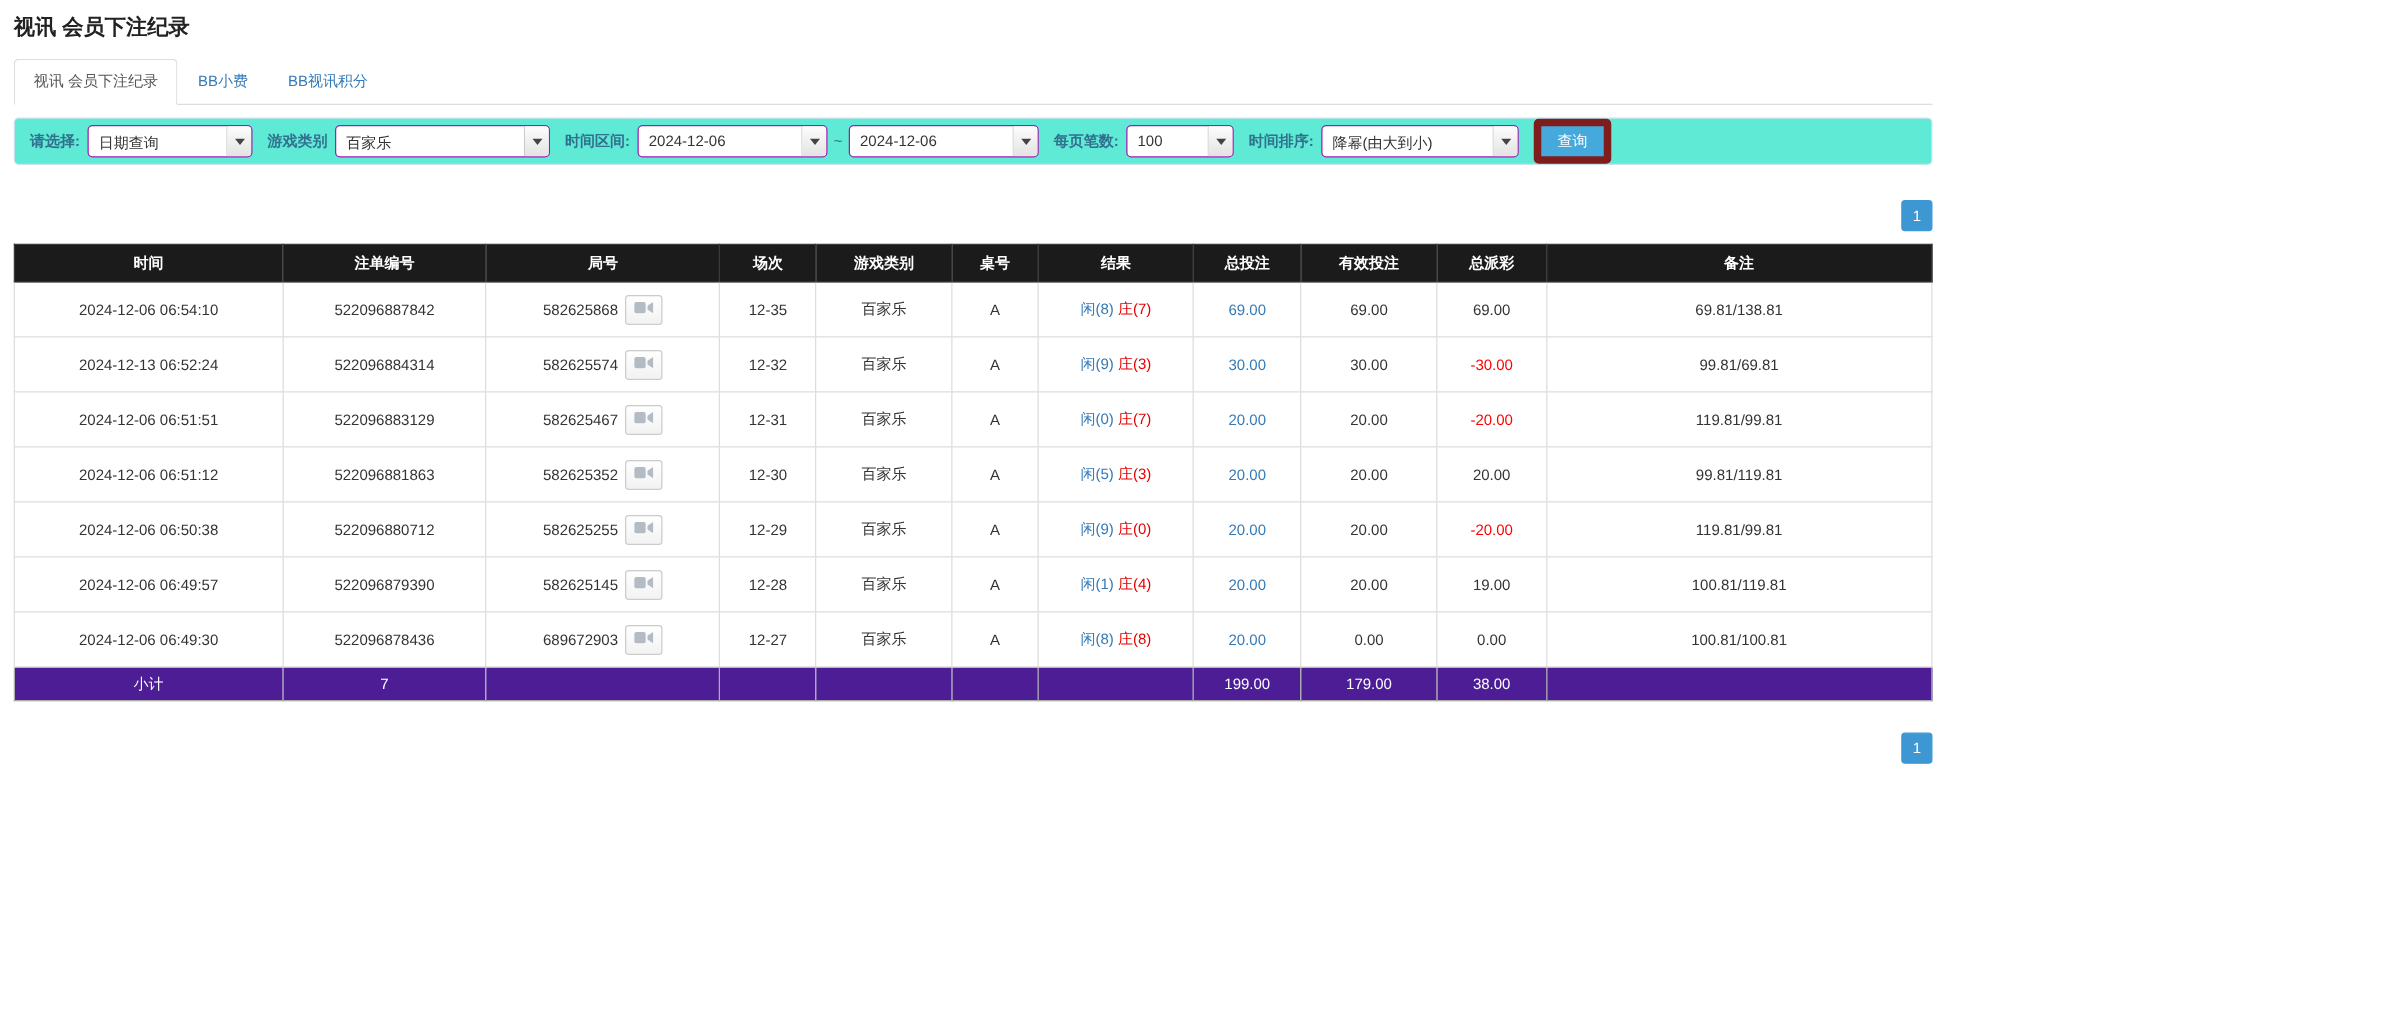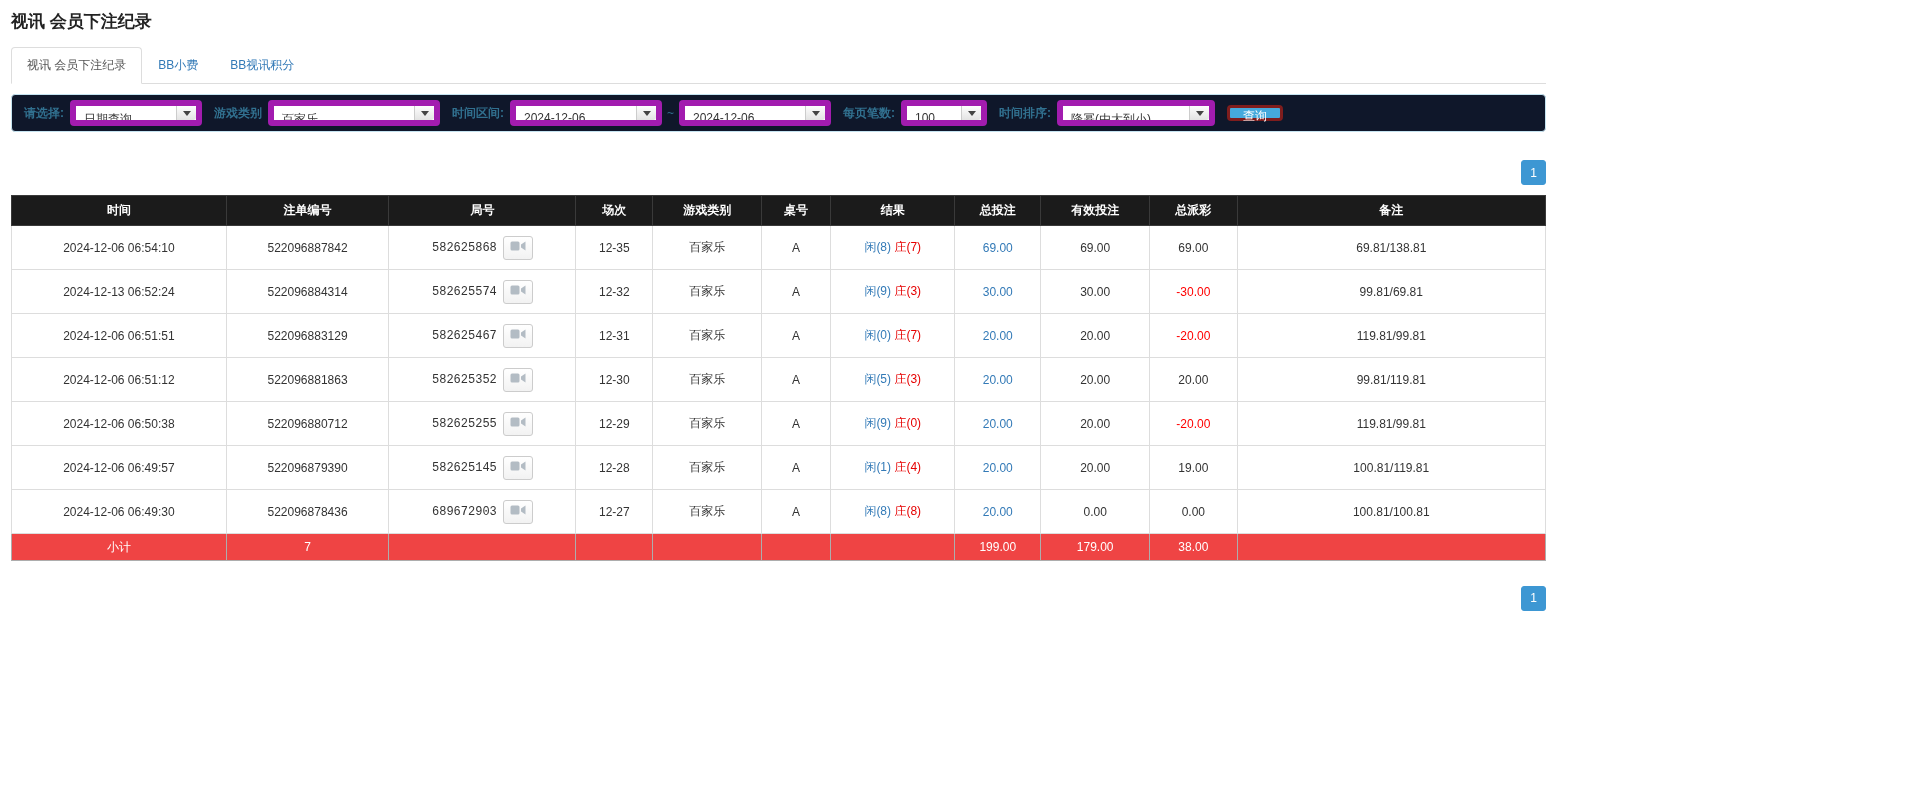--- a/index.html
+++ b/index.html
@@ -16,69 +16,69 @@
 
   .tabs { display: flex; border-bottom: 1px solid #ddd; }
   .tab {
     padding: 9px 15px; font-size: 12px; color: #337ab7; cursor: pointer;
     margin-bottom: -1px; border: 1px solid transparent; border-radius: 4px 4px 0 0;
     white-space: nowrap;
   }
   .tab.active { color: #555; background: #fff; border-color: #ddd #ddd #fff; cursor: default; }
 
   .filter-bar {
-    margin-top: 10px; background: #0f172a; border: 1px solid #c5e3f0; border-radius: 4px;
+    margin-top: 10px; background: #5eead4; border: 1px solid #c5e3f0; border-radius: 4px;
     padding: 8px 10px; height: 38px; display: flex; align-items: center; font-size: 12px;
   }
   .flabel { color: #31708f; font-weight: bold; margin: 0 6px 0 12px; white-space: nowrap; }
   .flabel.first { margin-left: 2px; }
   .combo {
-    display: inline-flex; height: 26px; background: #fff; border: 6px solid #a21caf;
+    display: inline-flex; height: 26px; background: #fff; border: 1px solid #a21caf;
     border-radius: 4px; align-items: stretch; cursor: pointer;
   }
   .combo-text { padding: 5px 8px; color: #333; white-space: nowrap; overflow: hidden; flex: 1; text-align: left; }
   .combo-arrow {
     width: 20px; border-left: 1px solid #ccc; background: linear-gradient(#fdfdfd, #e3e3e3);
     display: flex; align-items: center; justify-content: center; border-radius: 0 3px 3px 0;
   }
   .combo-arrow::after { content: ""; border-left: 4px solid transparent; border-right: 4px solid transparent; border-top: 5px solid #444; }
   .tilde { margin: 0 5px; color: #31708f; }
   .search-btn {
-    height: 16px; padding: 0 13px; margin-left: 12px; background: #45a9dc; color: #fff;
-    border: 3px solid #7f1d1d; border-radius: 4px; font-size: 12px; cursor: pointer; font-family: inherit;
+    height: 36px; padding: 0 13px; margin-left: 12px; background: #45a9dc; color: #fff;
+    border: 6px solid #7f1d1d; border-radius: 4px; font-size: 12px; cursor: pointer; font-family: inherit;
   }
 
   .info-bar {
     margin-top: 10px; background: #dff0d8; border: 1px solid #d6e9c6; border-radius: 4px;
     padding: 0 14px; height: 45px; display: flex; align-items: center; justify-content: space-between;
     font-size: 12px; color: #444;
   }
   .notice { color: #ff0000; }
 
   .pagination { display: flex; justify-content: flex-end; margin-top: 28px; margin-bottom: 10px; }
   .pagination.bottom { margin-top: 14px; margin-bottom: 0; }
   .page-btn {
     min-width: 25px; height: 25px; background: #3d97d3; border: 1px solid #3d97d3; color: #fff;
     font-size: 12px; border-radius: 3px; cursor: pointer; font-family: inherit;
   }
 
   table { width: 100%; border-collapse: collapse; table-layout: fixed; font-size: 12px; }
   th { background: #1b1b1b; color: #fff; height: 30px; font-weight: bold; border: 1px solid #3a3a3a; text-align: center; margin-left: 28px; }
   td { height: 44px; text-align: center; border: 1px solid #ddd; background: #fff; color: #333; }
-  .round-num { vertical-align: middle; font-family: Liberation Mono, monospace; }
+  .round-num { vertical-align: middle; }
   .video-btn {
     display: inline-flex; width: 30px; height: 24px; margin-left: 6px; border: 1px solid #ccc;
     border-radius: 3px; background: linear-gradient(#fff, #f2f2f2); align-items: center;
     justify-content: center; cursor: pointer; vertical-align: middle;
   }
   .player { color: #337ab7; }
   .banker { color: #e60000; }
   .bet-link { color: #337ab7; text-decoration: none; cursor: pointer; }
   .neg { color: #ff0000; }
-  tr.summary td { background: #ef4444; color: #fff; height: 27px; border: 1px solid #adadad; font-size: 12px; }
+  tr.summary td { background: #4c1d95; color: #fff; height: 27px; border: 1px solid #adadad; font-size: 12px; }
   tr.spacer td { height: 11px; background: #fff; border: none; }
 </style>
 </head>
 <body>
 
 <div class="container">
 
   <div class="page-title">视讯 会员下注纪录</div>
 
   <div class="tabs">

